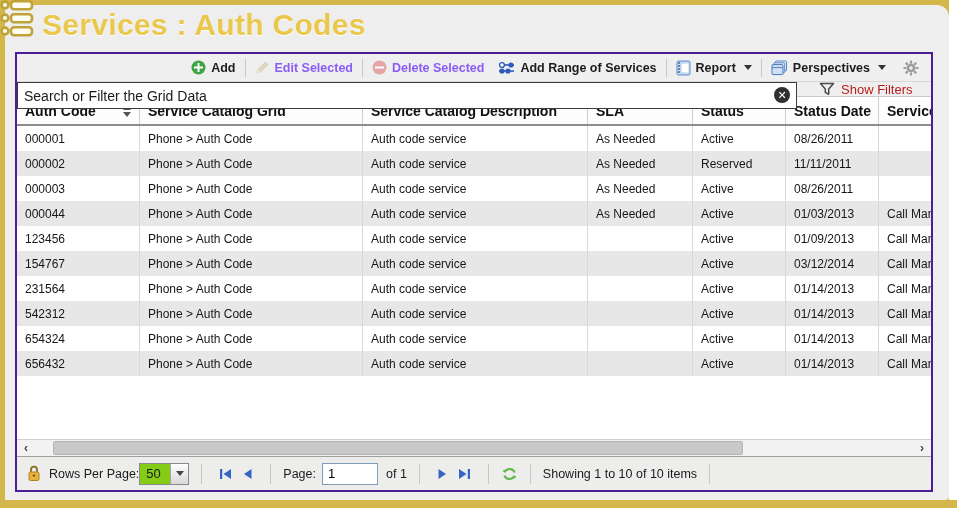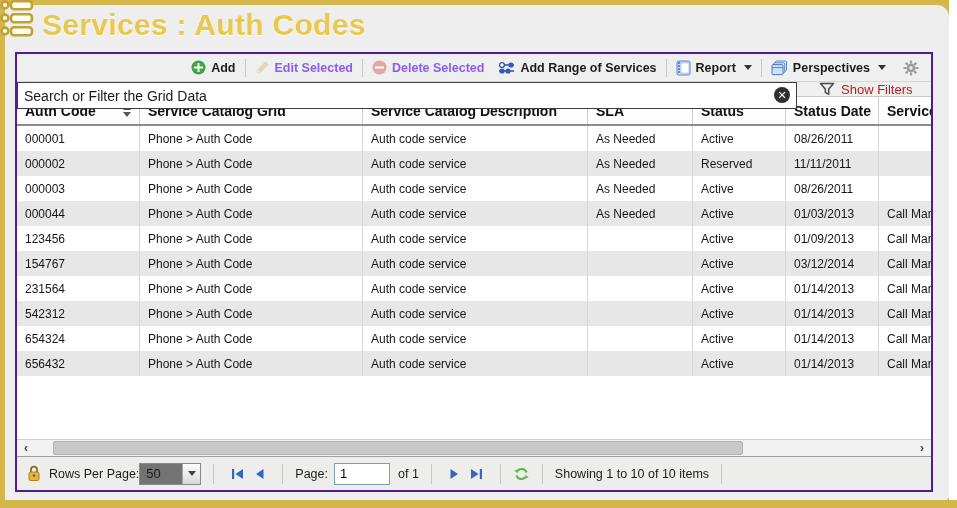--- a/index.html
+++ b/index.html
@@ -104,21 +104,21 @@
 
   
   .pager {
     flex:0 0 auto; height:34px; background:#ededec; border-top:1px solid #9f9f9f;
     display:flex; align-items:center; padding:0 8px; font-size:12.5px; color:#1b1b1b;
   }
   .pager .sep { width:1px; height:20px; background:#c6c6c6; margin:0 12px; }
   .lock { margin:0 8px 0 2px; }
   .rpp-label { }
   .select {
-    display:flex; align-items:stretch; border:1px solid #8a8a8a; background:#737373; height:22px; cursor:pointer;gap:12px;
+    display:flex; align-items:stretch; border:1px solid #8a8a8a; background:#84cc16; height:22px; cursor:pointer;
   }
   .select .val { width:30px; display:flex; align-items:center; padding-left:6px; font-size:13px; }
   .select .btn { width:18px; background:linear-gradient(#fefefe,#d9d9d9); border-left:1px solid #a5a5a5; display:flex; align-items:center; justify-content:center; }
   .select .btn .caret { border-top-color:#444; margin:0; }
   .nav-btn { display:flex; align-items:center; justify-content:center; width:22px; height:22px; cursor:pointer; }
   .page-label { margin-right:6px; }
   .page-input {
     width:56px; height:22px; border:1px solid #7f9db9; background:#fff; font-size:13px; padding:0 5px; outline:none;
     font-family:"Liberation Sans", sans-serif; margin-right:8px;
   }

